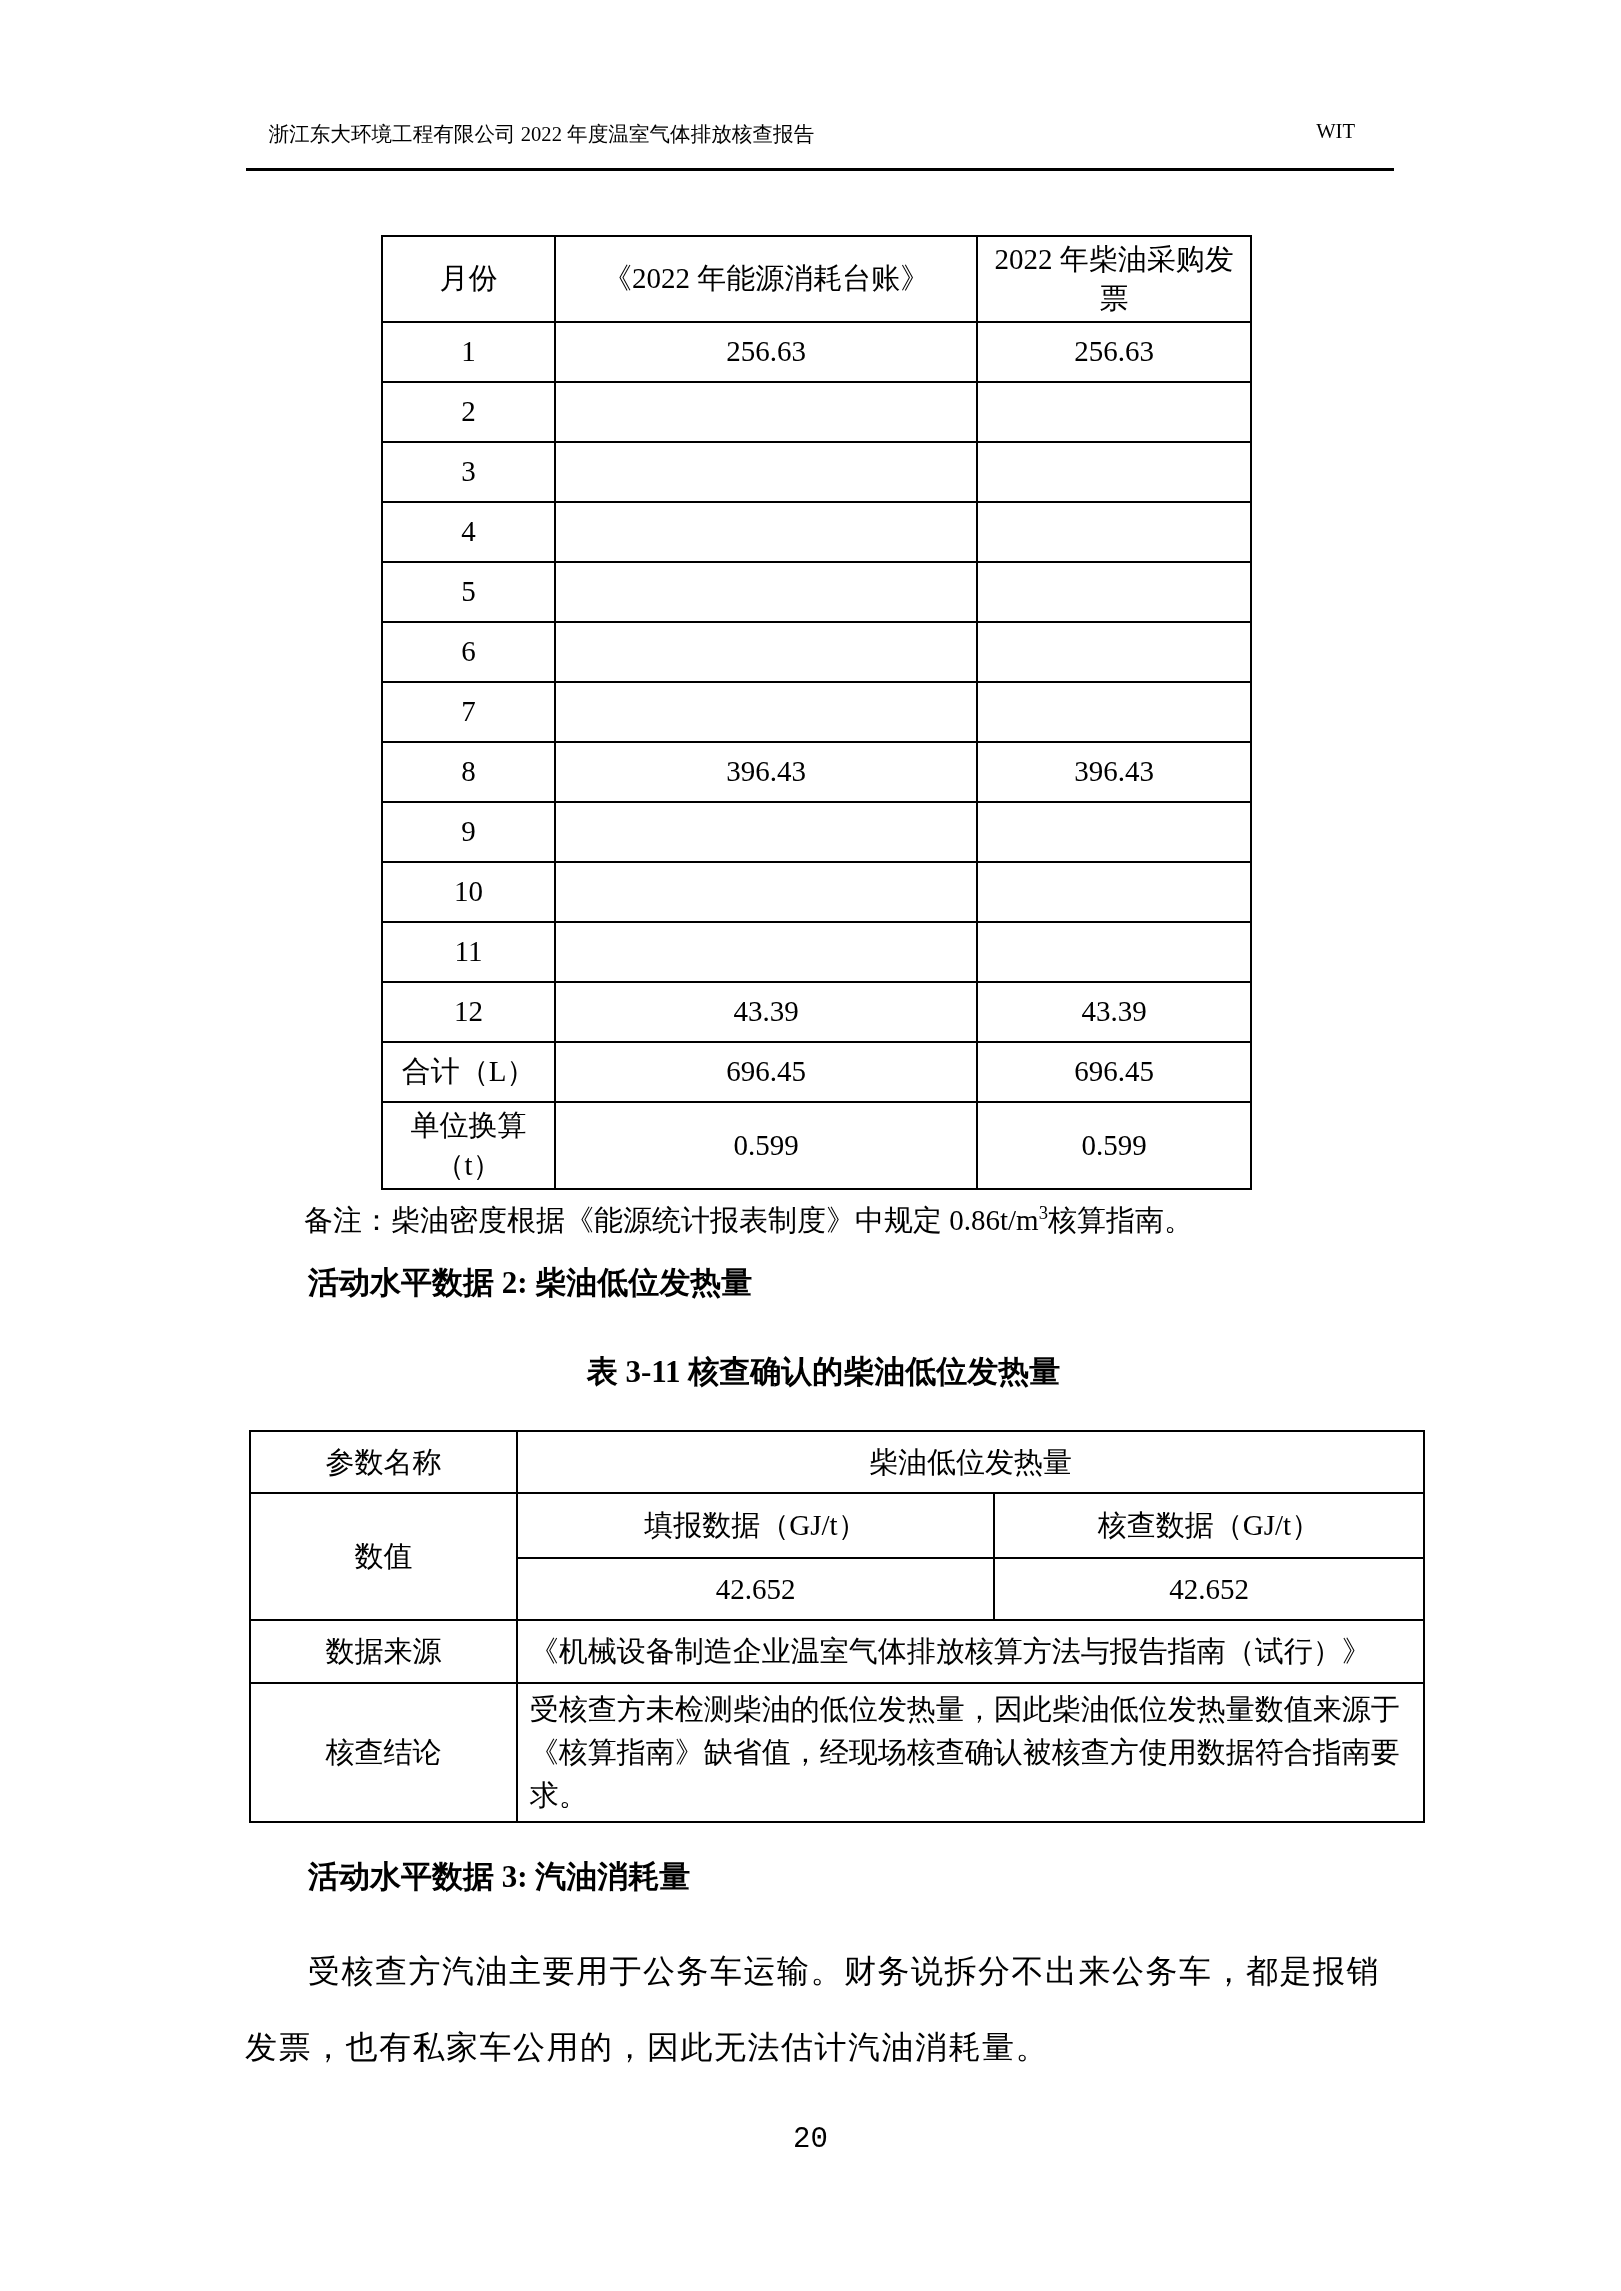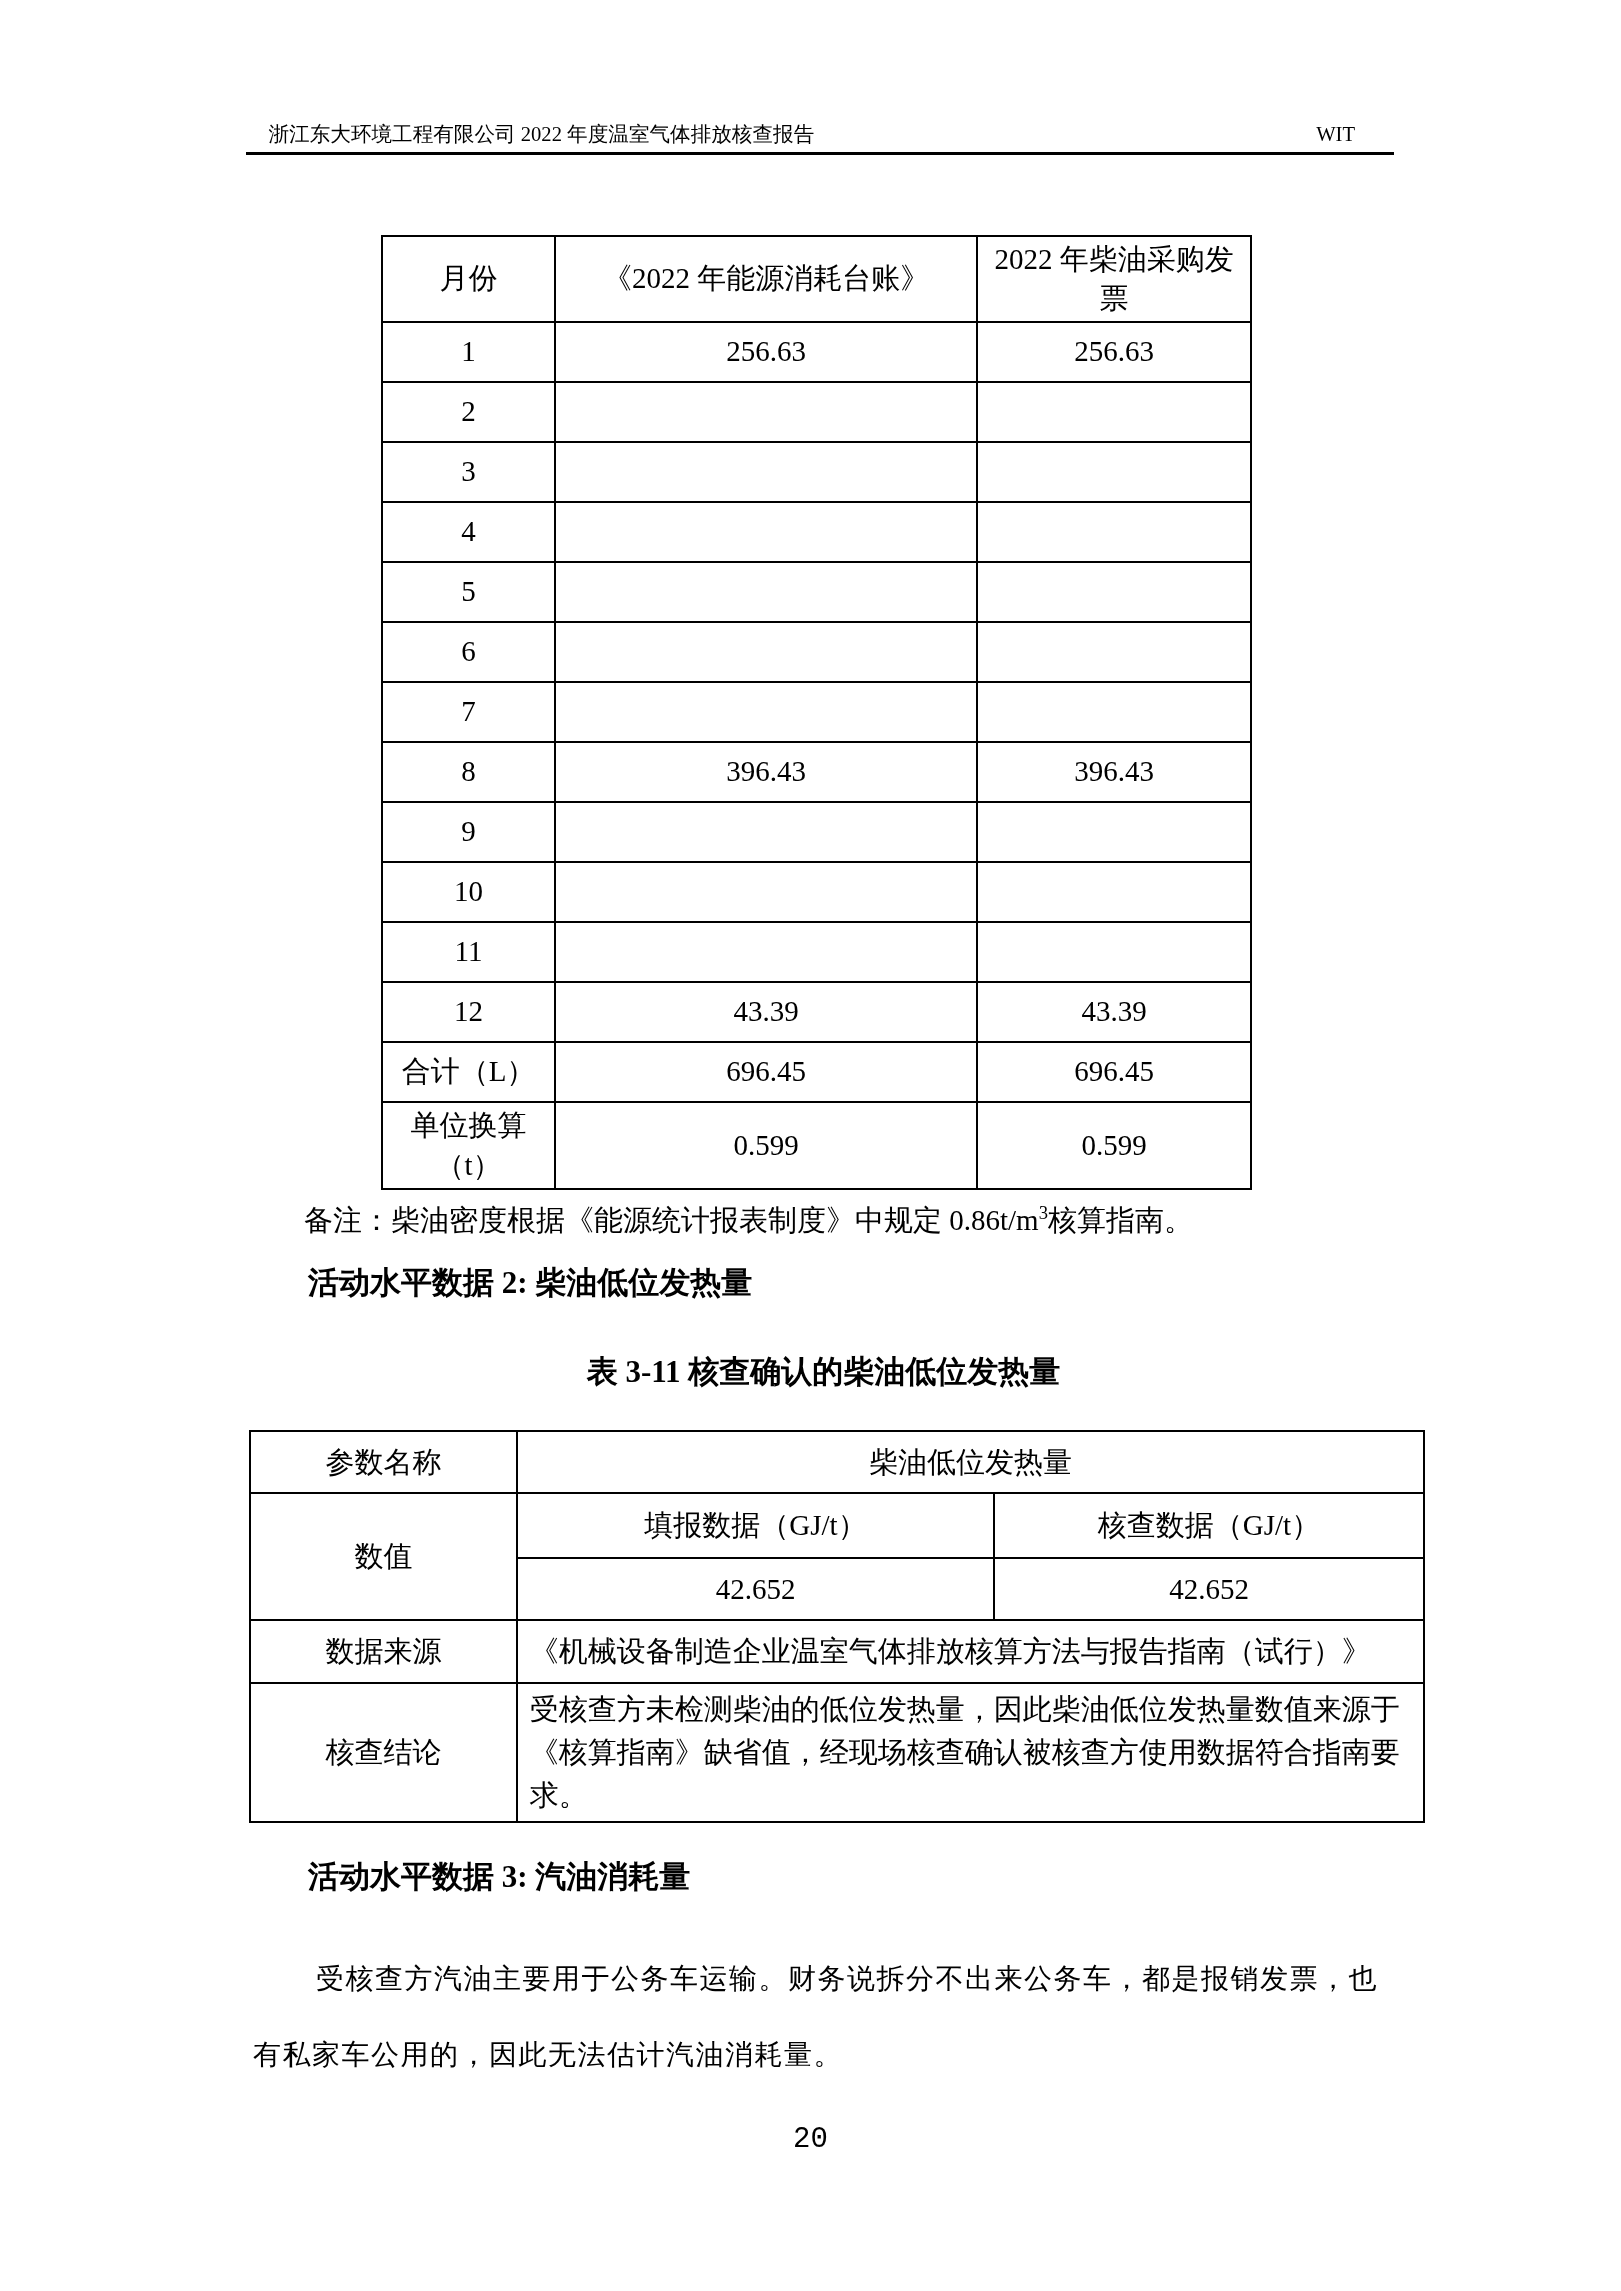--- a/index.html
+++ b/index.html
@@ -15,23 +15,23 @@
   }
 
   
   .header {
     position: absolute;
     left: 246px;
     top: 120px;
     width: 1148px;
     display: flex;
     justify-content: space-between;
-    align-items: center;
+    align-items: flex-start;
     font-size: 20.6px;
-    padding-bottom: 4px;
+    padding-bottom: 20px;
     border-bottom: 3.9px solid #000;
   }
   .header .h-title { padding-left: 22.5px; }
   .header .h-right { padding-right: 39px; }
 
   
   table.t1 {
     position: absolute;
     left: 381px;
     top: 196px;
@@ -115,25 +115,25 @@
   table.t2 td.conclusion-cell {
     line-height: 43px;
   }
 
   
   .para {
     position: absolute;
     left: 245px;
     top: 1933px;
     width: 1153px;
-    font-size: 28px;
+    font-size: 32px;
     letter-spacing: 1.5px;
     line-height: 76px;
     text-indent: 63px;
-    margin: 8px;
+    margin: 0;
   }
 
   
   .pageno {
     position: absolute;
     left: 0;
     top: 2123px;
     width: 100%;
     text-align: center;
     font-size: 29px;

